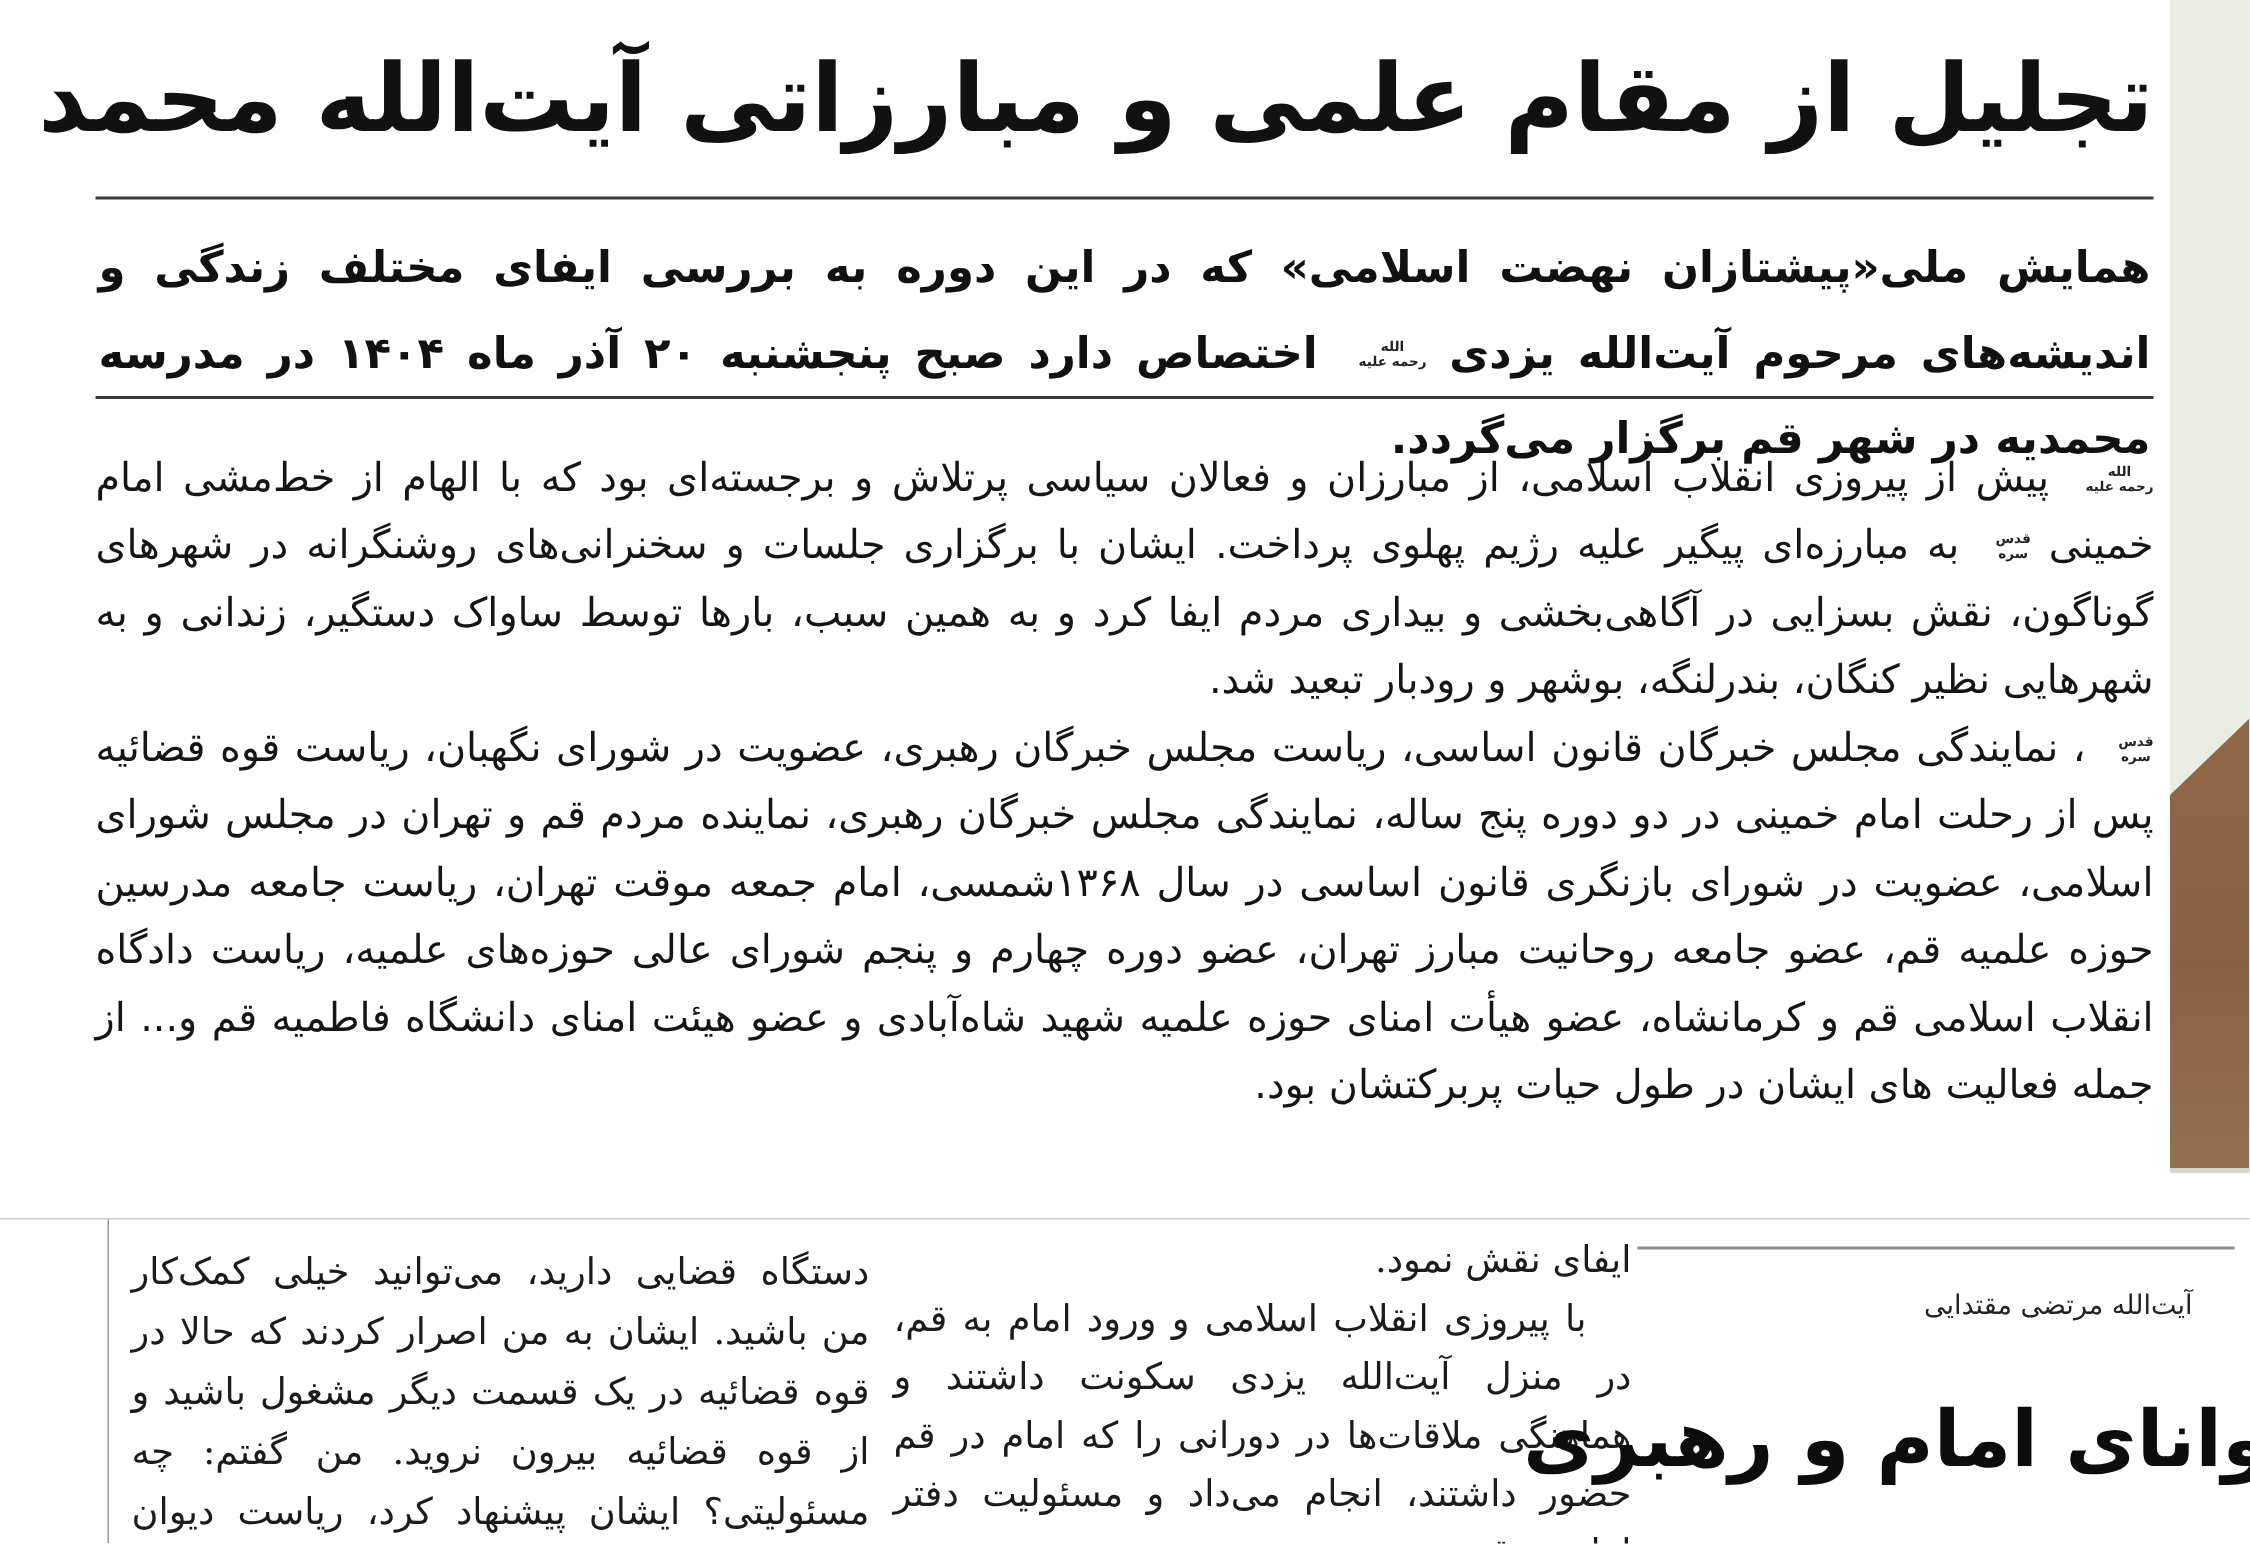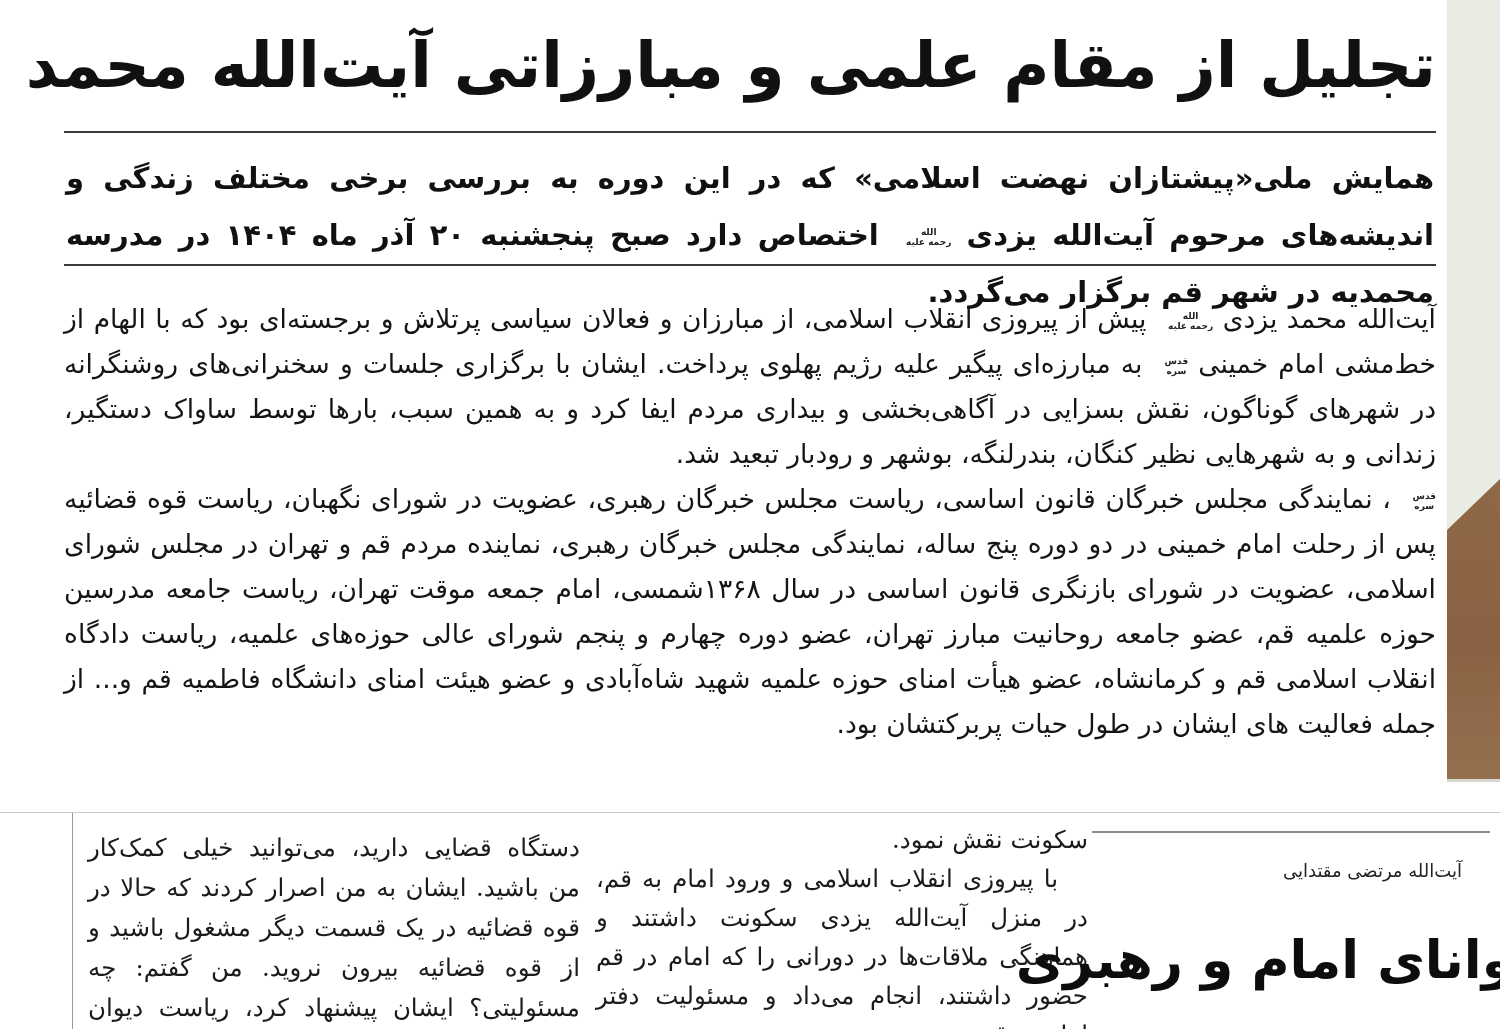--- a/index.html
+++ b/index.html
@@ -83,33 +83,32 @@
 <body>
 
 <div class="abs headline">
   <span class="headline-text">تجلیل از مقام علمی و مبارزاتی آیت‌الله محمد یزدی</span>
 
 </div>
 
 <div class="abs rule-dark" style="top:131px;right:64px;width:1372px;"></div>
 
 <div class="abs lead">
-  <span>همایش ملی«پیشتازان نهضت اسلامی» که در این دوره به بررسی برخی مختلف زندگی و اندیشه‌های مرحوم آیت‌الله یزدی</span>
+  <span>همایش ملی«پیشتازان نهضت اسلامی» که در این دوره به بررسی ایفای مختلف زندگی و اندیشه‌های مرحوم آیت‌الله یزدی</span>
   <span class="honorific small">
     <span>الله</span>
     <span>رحمه علیه</span>
   </span>
   <span>اختصاص دارد صبح پنجشنبه ۲۰ آذر ماه ۱۴۰۴ در مدرسه محمدیه در شهر قم برگزار می‌گردد.</span>
 </div>
 
 <div class="abs rule-dark" style="top:264px;right:64px;width:1372px;"></div>
 
 <div class="abs body-text">
   <p>
-    <span>آیت‌الله محمد یزدی</span>
     <span class="honorific small">
       <span>الله</span>
       <span>رحمه علیه</span>
     </span>
     <span>پیش از پیروزی انقلاب اسلامی، از مبارزان و فعالان سیاسی پرتلاش و برجسته‌ای بود که با الهام از خط‌مشی امام خمینی</span>
     <span class="honorific small">
       <span>قدس</span>
       <span>سره</span>
     </span>
     <span>به مبارزه‌ای پیگیر علیه رژیم پهلوی پرداخت. ایشان با برگزاری جلسات و سخنرانی‌های روشنگرانه در شهرهای گوناگون، نقش بسزایی در آگاهی‌بخشی و بیداری مردم ایفا کرد و به همین سبب، بارها توسط ساواک دستگیر، زندانی و به شهرهایی نظیر کنگان، بندرلنگه، بوشهر و رودبار تبعید شد.</span>
@@ -128,19 +127,19 @@
 </div>
 
 <div class="abs bottom-rule"></div>
 <div class="abs left-vline"></div>
 
 <div class="abs col-quote">
   <span>دستگاه قضایی دارید، می‌توانید خیلی کمک‌کار من باشید. ایشان به من اصرار کردند که حالا در قوه قضائیه در یک قسمت دیگر مشغول باشید و از قوه قضائیه بیرون نروید. من گفتم: چه مسئولیتی؟ ایشان پیشنهاد کرد، ریاست دیوان عالی کشور و</span>
 </div>
 
 <div class="abs col-mid">
-  <p>سکونت نقش نمود.</p>
+  <p>ایفای نقش نمود.</p>
   <p class="indent">با پیروزی انقلاب اسلامی و ورود امام به قم، در منزل آیت‌الله یزدی سکونت داشتند و هماهنگی ملاقات‌ها در دورانی را که امام در قم حضور داشتند، انجام می‌داد و مسئولیت دفتر امام در قم نیز برعهده</p>
 </div>
 
 <div class="abs byline-rule"></div>
 <div class="abs byline">آیت‌الله مرتضی مقتدایی</div>
 <div class="abs bottom-heading">وانای امام و رهبری</div>
 
 </body></html>

